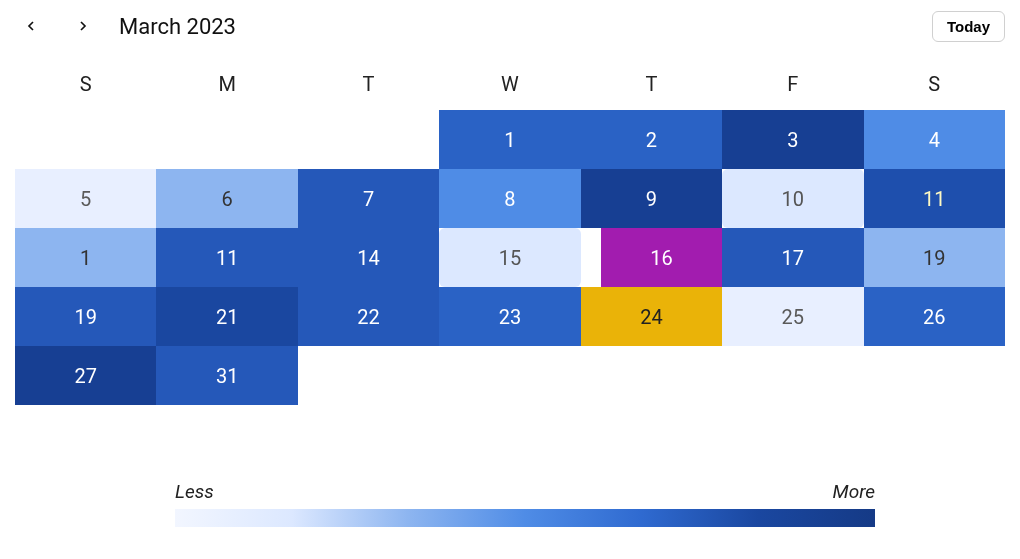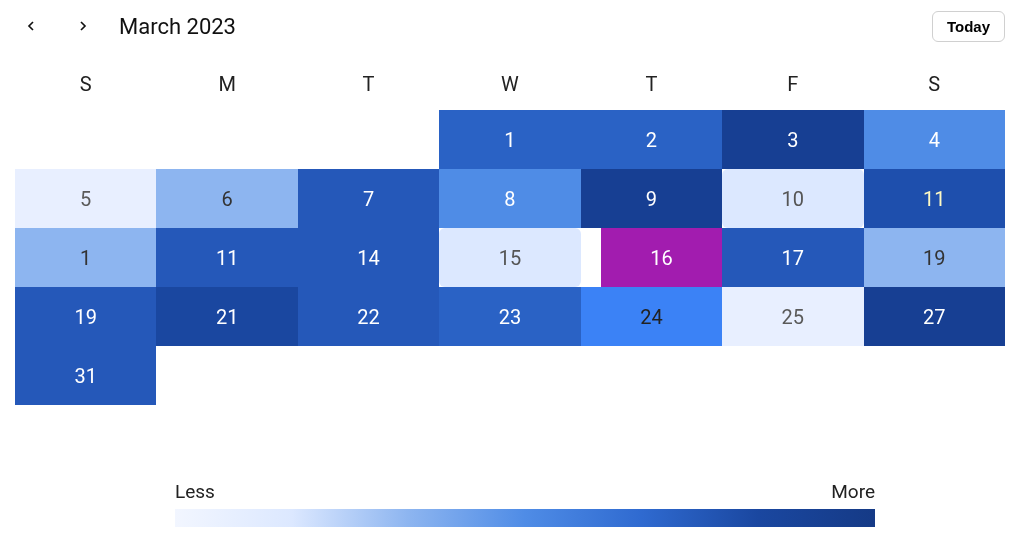--- a/index.html
+++ b/index.html
@@ -81,40 +81,41 @@
       font-size: 20px;
       cursor: pointer;
     }
     .day-cell.empty {
       background: transparent;
       cursor: default;
     }
     .lvl-0 { background: #e8efff; color: #5a5a5a; }
     .lvl-1 { background: #dce8ff; color: #555; border-radius: 6px; }
     .lvl-3 { background: #8db5f0; color: #333; }
-    .lvl-4 { background: #3b82f6; color: #222; }
+    .lvl-4 { background: #eab308; color: #222; }
     .lvl-5 { background: #4f8ce6; color: #fff; }
     .lvl-6 { background: #a21caf; color: #fff; margin-left: 20px; }
     .lvl-9 { background: #2a62c5; color: #fff; }
     .lvl-10 { background: #2558b9; color: #fff; }
     .lvl-11 { background: #1e4fad; color: #fef9c3; }
     .lvl-12 { background: #1a47a0; color: #fff; }
     .lvl-13 { background: #173f93; color: #fff; }
 
     .legend {
       margin-top: 75px;
       width: 700px;
       margin-left: 160px;
     }
     .legend-labels {
       display: flex;
       justify-content: space-between;
       font-size: 19px;
       color: #222;
       margin-bottom: 6px;
+      font-style: italic;
     }
     .legend-bar {
       height: 18px;
       background: linear-gradient(to right, #f2f6ff, #dce8ff, #8db5f0, #4f8ce6, #2f6ad0, #1a47a0, #153a86);
     }
   </style>
 </head>
 <body>
 
 <div class="header">
@@ -165,20 +166,21 @@
       <div class="day-cell lvl-1">15</div>
       <div class="day-cell lvl-6">16</div>
       <div class="day-cell lvl-10">17</div>
       <div class="day-cell lvl-3">19</div>
       <div class="day-cell lvl-10">19</div>
       <div class="day-cell lvl-12">21</div>
       <div class="day-cell lvl-10">22</div>
       <div class="day-cell lvl-9">23</div>
       <div class="day-cell lvl-4">24</div>
       <div class="day-cell lvl-0">25</div>
+      <div class="day-cell lvl-9">26</div>
       <div class="day-cell lvl-13">27</div>
       <div class="day-cell lvl-10">31</div>
     </div>
 </div>
 
 <div class="legend">
   <div class="legend-labels">
     <span>Less</span>
     <span>More</span>
   </div>

